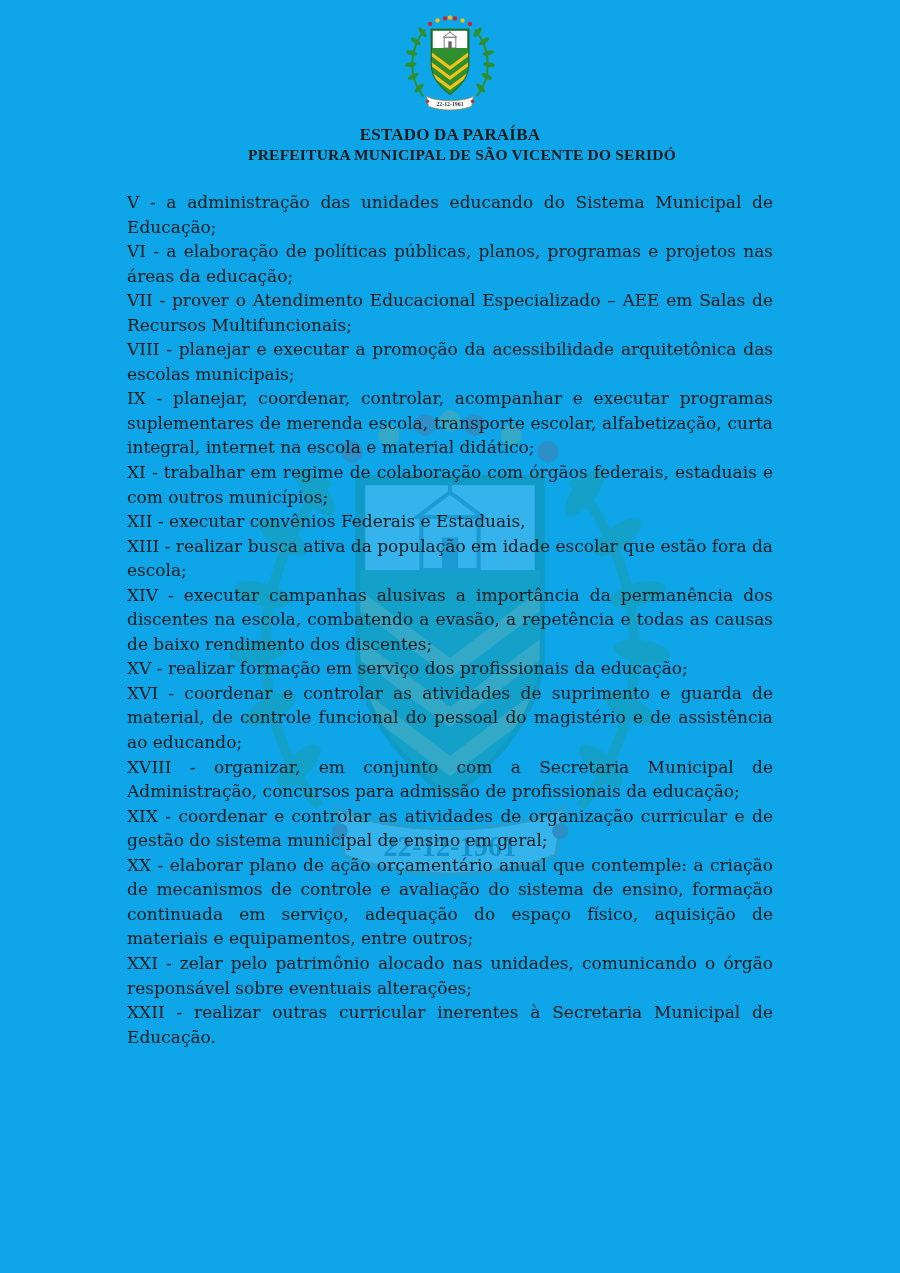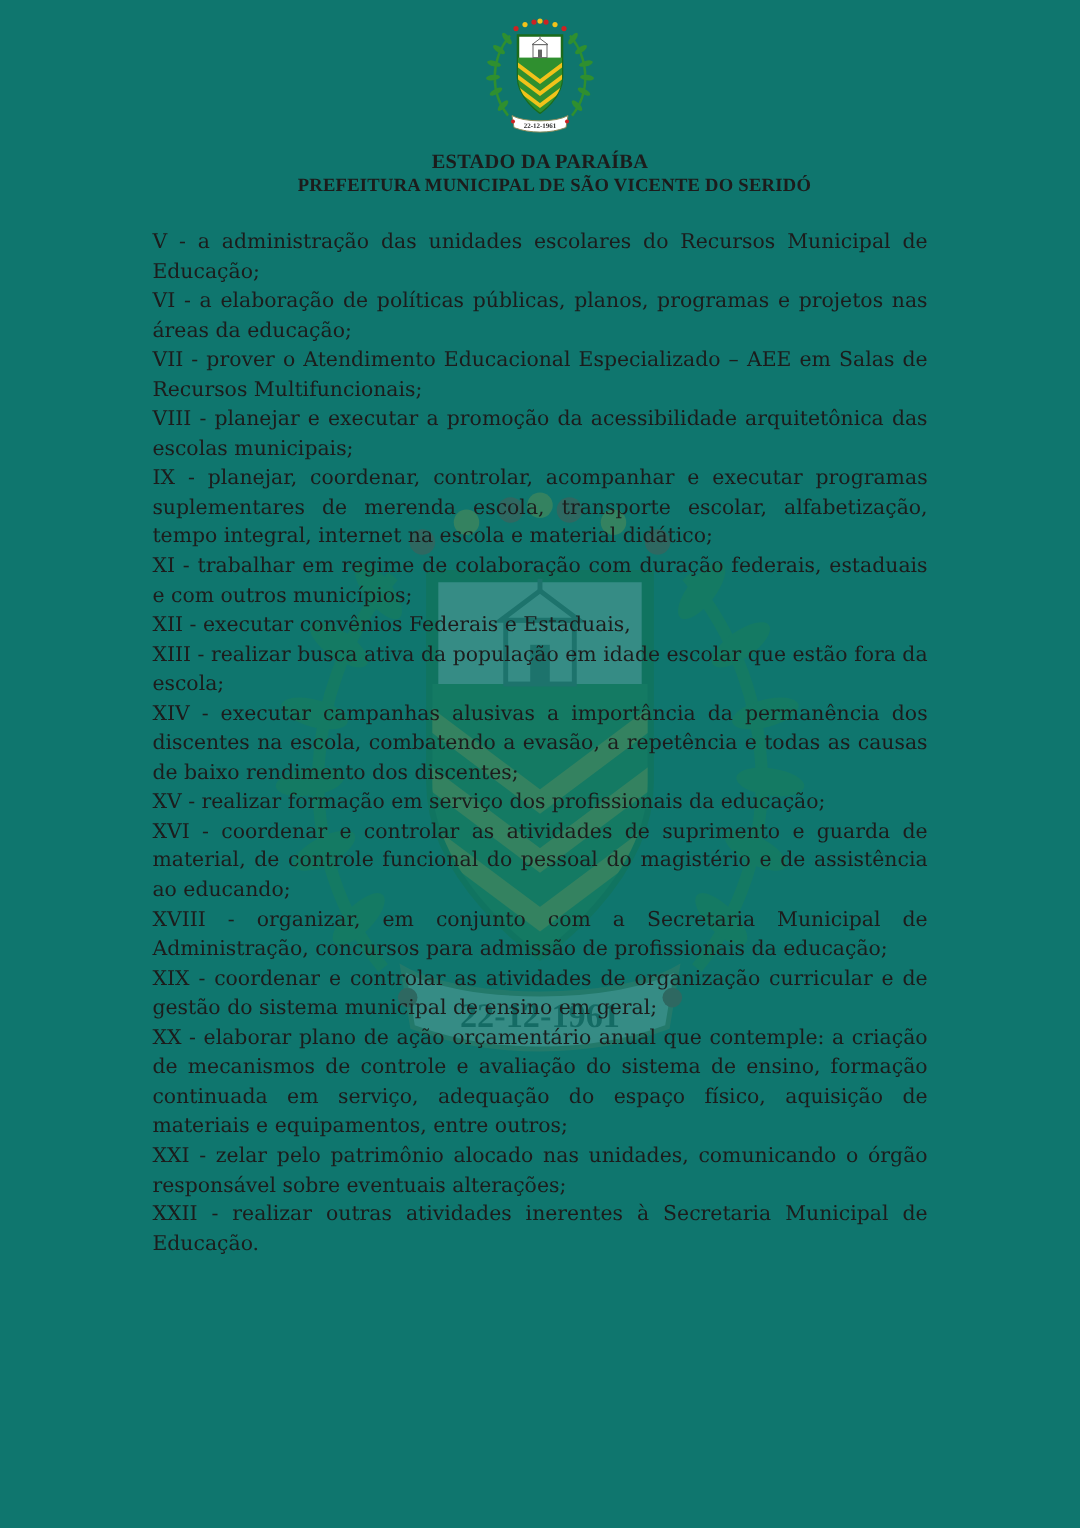--- a/index.html
+++ b/index.html
@@ -4,21 +4,21 @@
 <style>
   html, body {
     margin: 0;
     padding: 0;
     background: #ffffff;
   }
   .page {
     position: relative;
     width: 900px;
     height: 1273px;
-    background: #0f766e;
+    background: #0ea5e9;
     overflow: hidden;
     font-family: "DejaVu Serif", "Liberation Serif", serif;
     color: #1c1c1c;
   }
   .watermark {
     position: absolute;
     left: 205px;
     top: 398px;
     width: 490px;
     height: 540px;
@@ -140,31 +140,31 @@
     <div class="crest-wrap">
       <svg class="crest" viewBox="0 0 120 132" preserveAspectRatio="xMidYMid meet">
         <use href="#crest-art"></use>
       </svg>
     </div>
 
     <p class="hdr hdr-state">ESTADO DA PARAÍBA</p>
     <p class="hdr hdr-city">PREFEITURA MUNICIPAL DE SÃO VICENTE DO SERIDÓ</p>
 
     <div class="content">
-      <p>V - a administração das unidades escolares do Recursos Municipal de Educação;</p>
+      <p>V - a administração das unidades educando do Sistema Municipal de Educação;</p>
       <p>VI - a elaboração de políticas públicas, planos, programas e projetos nas áreas da educação;</p>
       <p>VII - prover o Atendimento Educacional Especializado – AEE em Salas de Recursos Multifuncionais;</p>
       <p>VIII - planejar e executar a promoção da acessibilidade arquitetônica das escolas municipais;</p>
-      <p>IX - planejar, coordenar, controlar, acompanhar e executar programas suplementares de merenda escola, transporte escolar, alfabetização, tempo integral, internet na escola e material didático;</p>
-      <p>XI - trabalhar em regime de colaboração com duração federais, estaduais e com outros municípios;</p>
+      <p>IX - planejar, coordenar, controlar, acompanhar e executar programas suplementares de merenda escola, transporte escolar, alfabetização, curta integral, internet na escola e material didático;</p>
+      <p>XI - trabalhar em regime de colaboração com órgãos federais, estaduais e com outros municípios;</p>
       <p>XII - executar convênios Federais e Estaduais,</p>
       <p>XIII - realizar busca ativa da população em idade escolar que estão fora da escola;</p>
       <p>XIV - executar campanhas alusivas a importância da permanência dos discentes na escola, combatendo a evasão, a repetência e todas as causas de baixo rendimento dos discentes;</p>
       <p>XV - realizar formação em serviço dos profissionais da educação;</p>
       <p>XVI - coordenar e controlar as atividades de suprimento e guarda de material, de controle funcional do pessoal do magistério e de assistência ao educando;</p>
       <p>XVIII - organizar, em conjunto com a Secretaria Municipal de Administração, concursos para admissão de profissionais da educação;</p>
       <p>XIX - coordenar e controlar as atividades de organização curricular e de gestão do sistema municipal de ensino em geral;</p>
       <p>XX - elaborar plano de ação orçamentário anual que contemple: a criação de mecanismos de controle e avaliação do sistema de ensino, formação continuada em serviço, adequação do espaço físico, aquisição de materiais e equipamentos, entre outros;</p>
       <p>XXI - zelar pelo patrimônio alocado nas unidades, comunicando o órgão responsável sobre eventuais alterações;</p>
-      <p>XXII - realizar outras atividades inerentes à Secretaria Municipal de Educação.</p>
+      <p>XXII - realizar outras curricular inerentes à Secretaria Municipal de Educação.</p>
     </div>
   </div>
 </div>
 
 </body></html>

